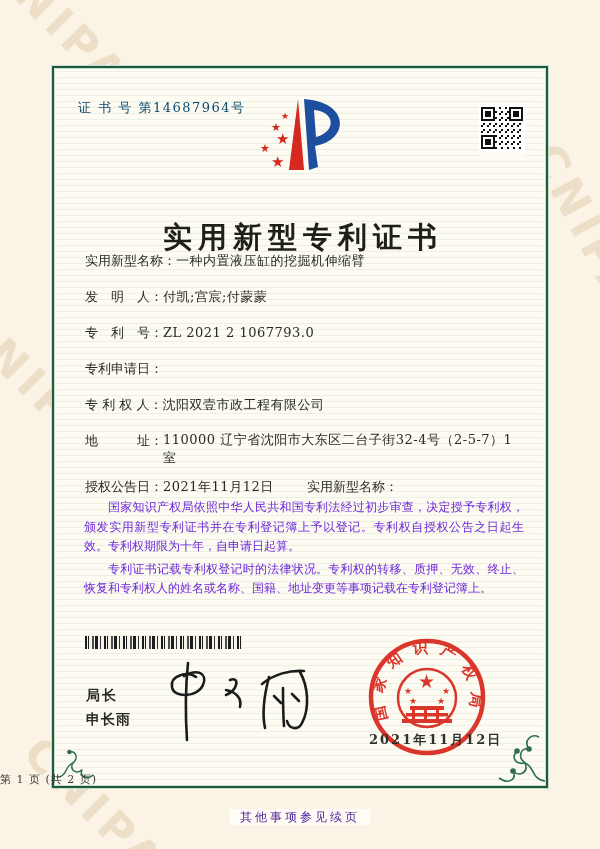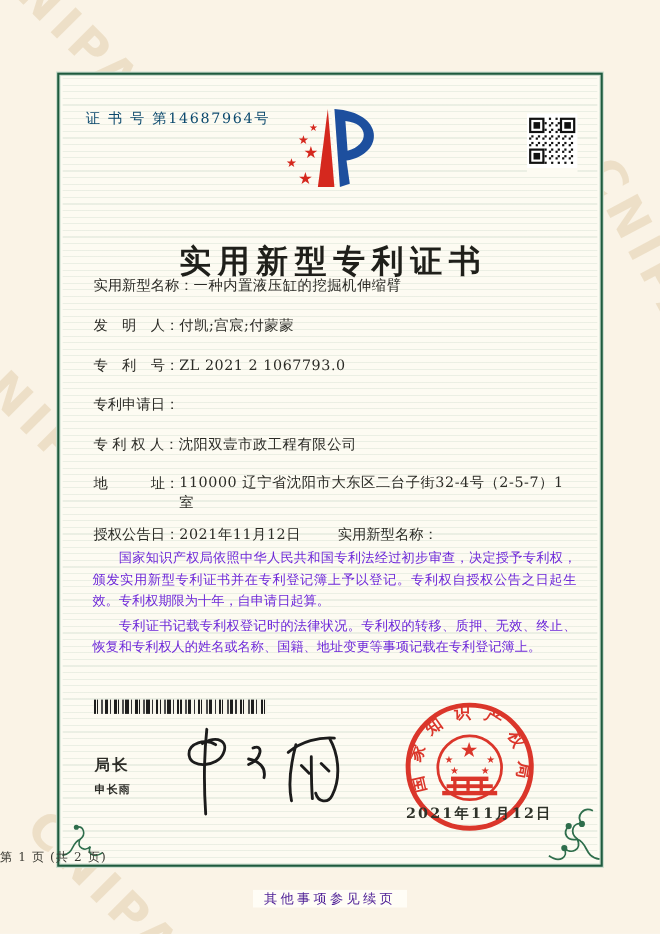--- a/index.html
+++ b/index.html
@@ -45,21 +45,21 @@
     text-align:justify;z-index:2;color:#6d28d9;}
   .paras p{margin:0 0 3px 0;text-indent:2em;}
   .barcode{
     position:absolute;left:85px;top:636px;width:158px;height:13px;z-index:2;
     background:repeating-linear-gradient(90deg,
       #1c1c1c 0 2px,#f6f4ea 2px 3px,#1c1c1c 3px 4px,#f6f4ea 4px 7px,
       #4e4e4e 7px 9px,#f6f4ea 9px 10px,#1c1c1c 10px 13px,#f6f4ea 13px 15px,
       #333 15px 16px,#f6f4ea 16px 19px);
   }
   .sig-title{position:absolute;left:86px;top:687px;font-size:14px;font-weight:600;letter-spacing:2px;z-index:2;}
-  .sig-name{position:absolute;left:86px;top:711px;font-size:10px;font-weight:600;letter-spacing:1px;z-index:2;}
+  .sig-name{position:absolute;left:86px;top:711px;font-size:14px;font-weight:600;letter-spacing:1px;z-index:2;}
   .sig-hand{position:absolute;left:150px;top:660px;z-index:2;}
   .seal{position:absolute;left:346px;top:616px;z-index:3;opacity:0.93;}
   .seal-date{position:absolute;left:369px;top:731px;font-size:13px;font-weight:600;
     letter-spacing:2px;color:#2e3229;z-index:4;}
   .page-info{position:absolute;left:0;right:0;top:772px;text-align:left;font-size:11px;
     letter-spacing:1px;color:#3a3a33;z-index:2;}
   .footer-note{position:absolute;left:0;right:0;top:806px;text-align:center;z-index:2;}
   .footer-note span{font-size:12px;letter-spacing:3px;color:#4c1d95;background:#fffdf6;padding:1px 10px;}
   .ornament{position:absolute;z-index:2;pointer-events:none;}
   .orn-br{left:487px;top:723px;}

